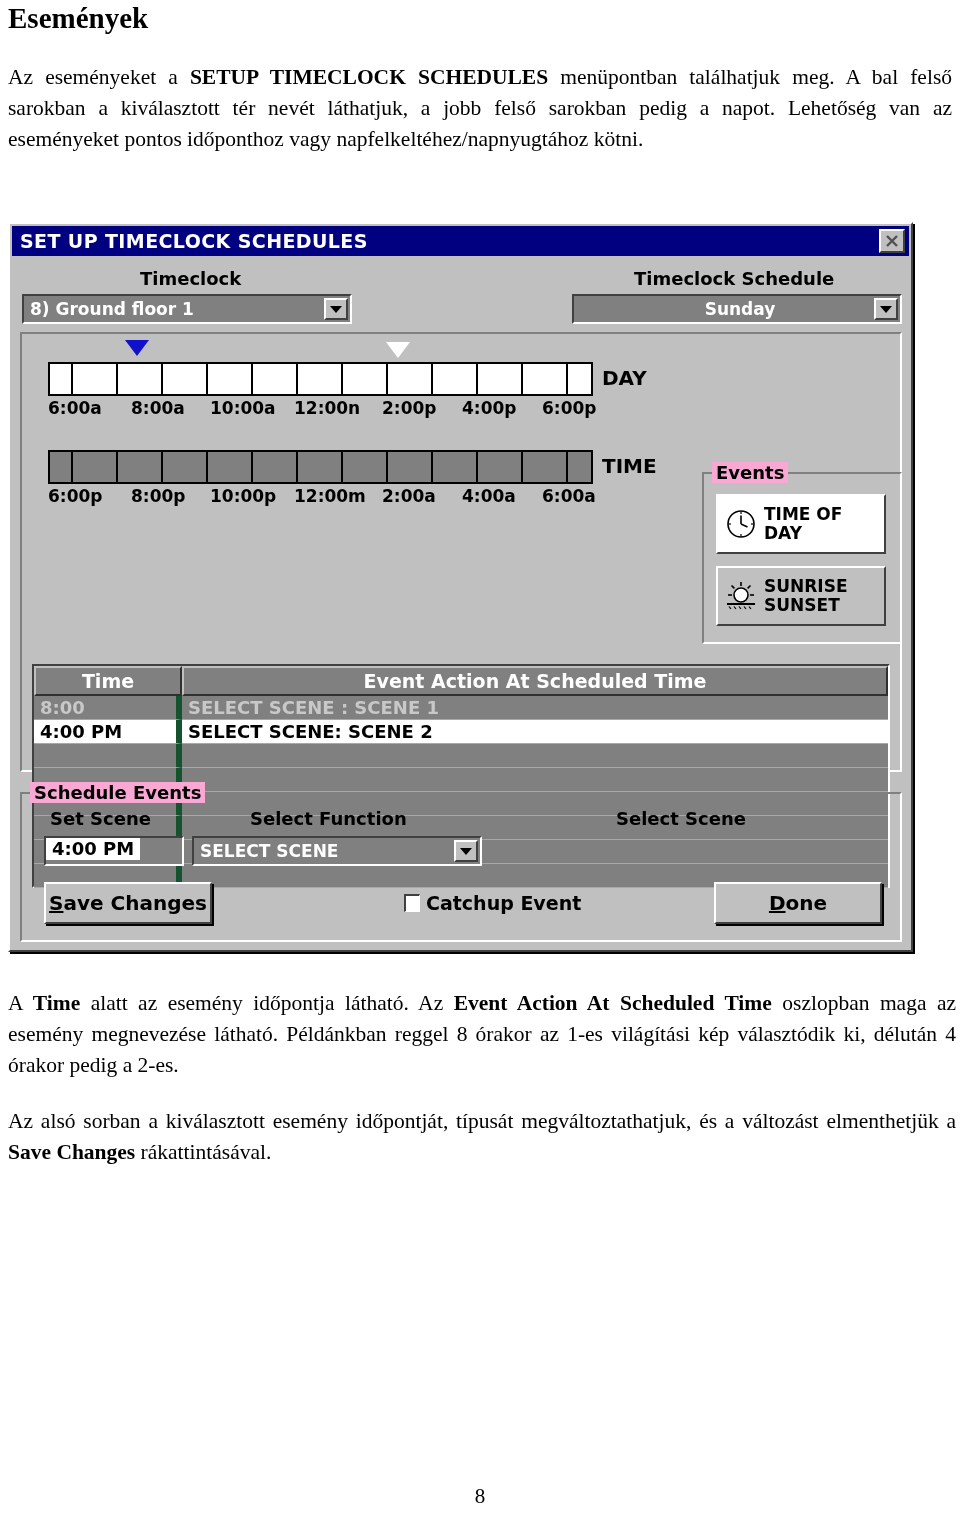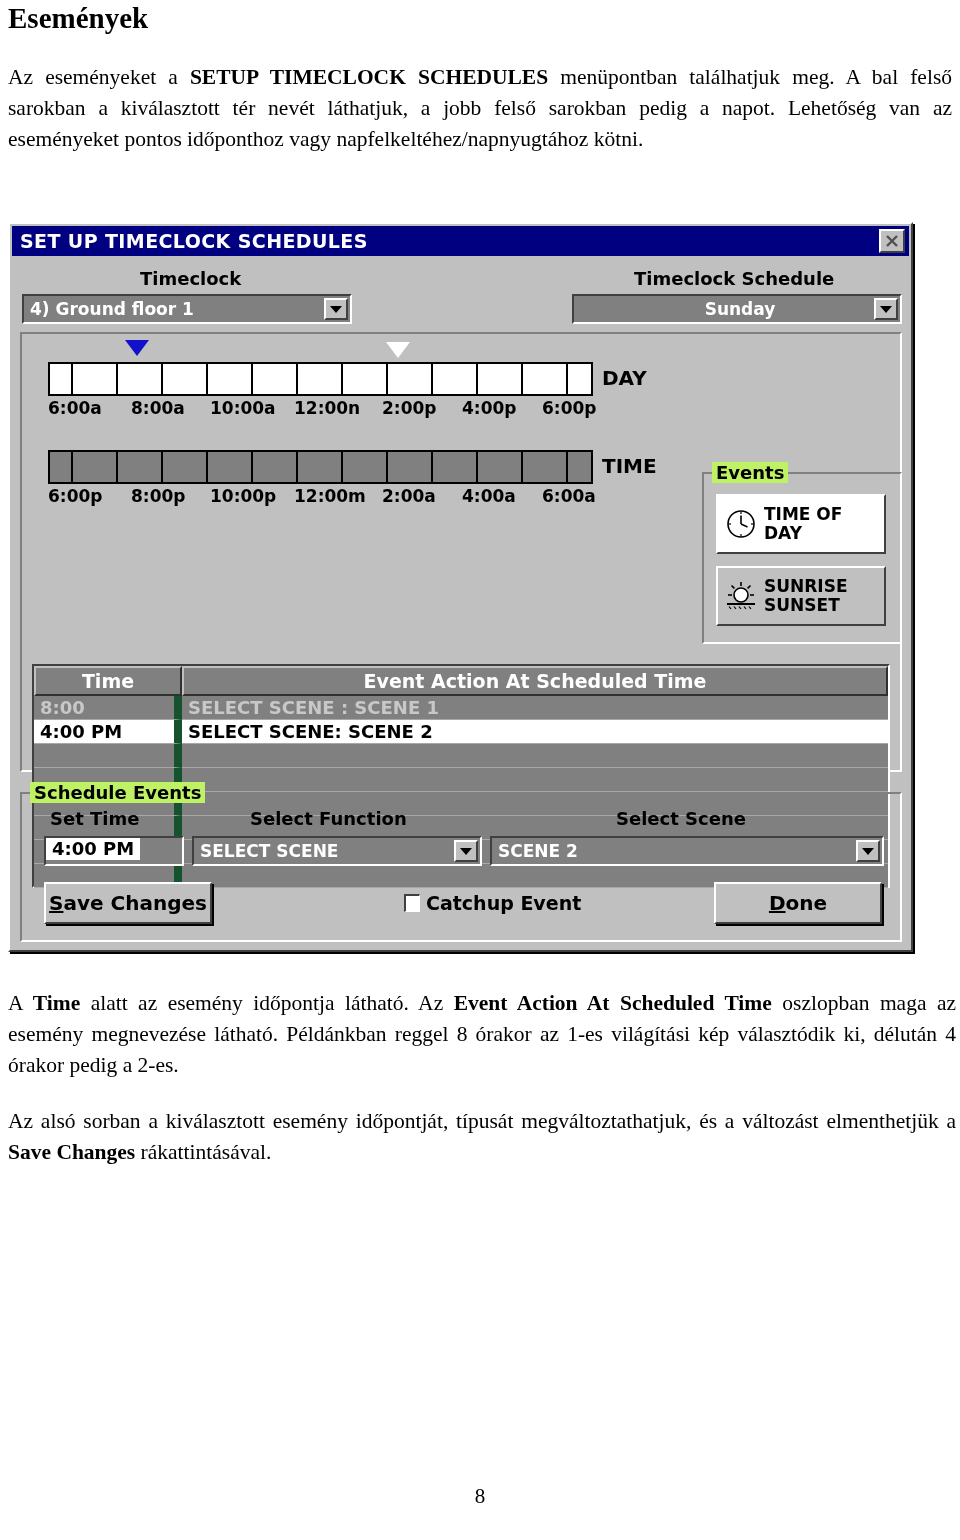--- a/index.html
+++ b/index.html
@@ -144,21 +144,21 @@
   #marker-white{border-top:16px solid #ffffff;left:364px;top:8px;}
 
   
   .groupbox{
     position:absolute;
     border:2px solid #808080;
     border-right-color:#ffffff;border-bottom-color:#ffffff;
     box-sizing:border-box;
   }
   .groupbox > .gb-title{
-    position:absolute;top:-12px;left:8px;background:#bef264;
+    position:absolute;top:-12px;left:8px;background:#f9a8d4;
     padding:0 4px;font-size:18px;font-weight:bold;color:#000;
     font-family:"DejaVu Sans", sans-serif;white-space:nowrap;
   }
   #events-group{left:680px;top:138px;width:200px;height:172px;}
   .evt-btn{
     position:absolute;
     border-top:2px solid #ffffff;border-left:2px solid #ffffff;
     border-right:2px solid #404040;border-bottom:2px solid #404040;
     box-sizing:border-box;
     display:flex;align-items:center;
@@ -192,21 +192,21 @@
   .th.col-action{flex:1;}
   .tr{display:flex;height:24px;}
   .td{
     display:flex;align-items:center;
     font-size:18px;font-weight:bold;
     padding-left:6px;box-sizing:border-box;
     border-bottom:1px solid #a8a8a8;
     font-family:"DejaVu Sans", sans-serif;
     white-space:nowrap;overflow:hidden;
   }
-  .td.col-time{width:148px;border-right:8px solid #14532d;}
+  .td.col-time{width:148px;border-right:6px solid #14532d;}
   .td.col-action{flex:1;}
   .tr.normal .td{background:#808080;color:#c8c8c8;}
   .tr.selected .td{background:#ffffff;color:#000000;}
   .tr.empty .td{background:#808080;color:#808080;}
 
   
   #schedule-events-group{left:10px;top:568px;width:882px;height:150px;}
   .fld-label{
     position:absolute;font-size:18px;font-weight:bold;color:#000;
     font-family:"DejaVu Sans", sans-serif;white-space:nowrap;
@@ -264,21 +264,21 @@
       <div class="title">SET UP TIMECLOCK SCHEDULES</div>
       <div class="close-btn">
         <svg width="16" height="16" viewBox="0 0 16 16" aria-hidden="true">
           <path d="M3 3 L13 13 M13 3 L3 13" stroke="#505050" stroke-width="2.4" fill="none"></path>
         </svg>
       </div>
     </div>
 
     <div class="sel-label" style="left:130px;top:44px;">Timeclock</div>
     <div class="combo" id="timeclock-combo" style="left:12px;top:70px;width:330px;">
-      <span class="val">4) Ground floor 1</span>
+      <span class="val">8) Ground floor 1</span>
       <span class="arrow">
           <i class="tri-down"></i>
         </span>
     </div>
 
     <div class="sel-label" style="left:624px;top:44px;">Timeclock Schedule</div>
     <div class="combo" id="schedule-combo" style="left:562px;top:70px;width:330px;justify-content:center;">
       <span class="val">Sunday</span>
       <span class="arrow">
           <i class="tri-down"></i>
@@ -425,41 +425,35 @@
               <div class="td col-time"></div>
               <div class="td col-action"></div>
             </div>
           </div>
       </div>
     </div>
 
     <div class="groupbox" id="schedule-events-group">
       <span class="gb-title">Schedule Events</span>
 
-      <div class="fld-label" style="left:28px;top:14px;">Set Time</div>
+      <div class="fld-label" style="left:28px;top:14px;">Set Scene</div>
       <div class="fld-label" style="left:228px;top:14px;">Select Function</div>
       <div class="fld-label" style="left:594px;top:14px;">Select Scene</div>
 
       <div id="set-time-field">
         <span class="tval">4:00 PM</span>
       </div>
 
       <div class="combo" style="left:170px;top:42px;width:290px;">
         <span class="val">SELECT SCENE</span>
         <span class="arrow">
             <i class="tri-down"></i>
           </span>
       </div>
 
-      <div class="combo" style="left:468px;top:42px;width:394px;">
-        <span class="val">SCENE 2</span>
-        <span class="arrow">
-            <i class="tri-down"></i>
-          </span>
-      </div>
 
       <div class="w95-button" id="save-changes-button">
         <span><u>S</u><span>ave Changes</span></span>
       </div>
 
       <div id="catchup-row">
         <span id="catchup-checkbox"></span>
         <span id="catchup-label">Catchup Event</span>
       </div>
 

